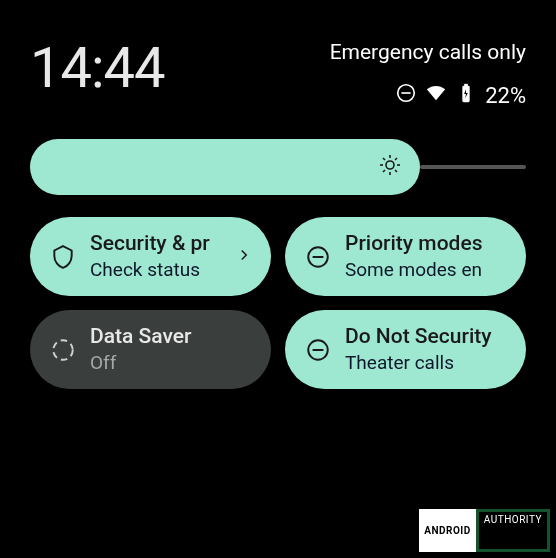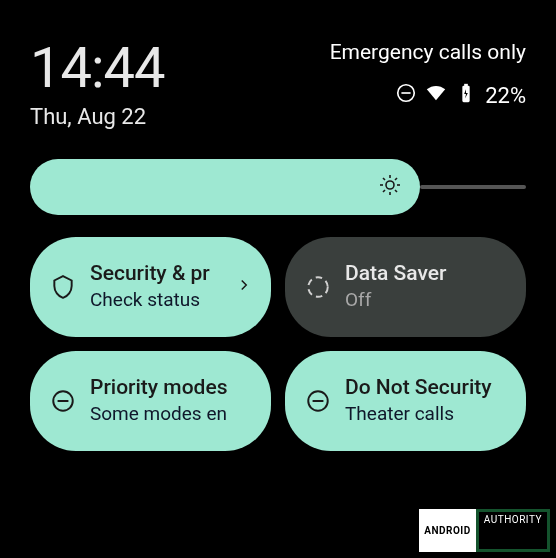--- a/index.html
+++ b/index.html
@@ -51,21 +51,21 @@
   margin-left: 0;
   border-radius: 2px;
 }
 .tiles {
   display: grid;
   grid-template-columns: 1fr 1fr;
   gap: 14px;
   padding: 22px 30px 0 30px;
 }
 .tile {
-  height: 100px;
+  height: 79px;
   border-radius: 46px;
   display: flex;
   align-items: center;
   padding: 0 18px 0 20px;
   gap: 14px;
   overflow: hidden;
 }
 .tile.active { background: #9ee8d2; }
 .tile.inactive { background: #3a3f3d; }
 .tile-icon { flex-shrink: 0; width: 26px; height: 26px; display: flex; align-items: center; justify-content: center; }
@@ -91,21 +91,20 @@
 }
 .watermark .box { background: #fff; color: #000; padding: 16px 5px; font-weight: 700; }
 .watermark .rest { background: #000; color: #fff; padding: 2px 5px; border: 3px solid #14532d; font-weight: 400; }
 </style>
 </head>
 <body>
 
 <div class="status-header">
   <div class="time-block">
     <div class="time">14:44</div>
-    <div class="date">Thu, Aug 22</div>
   </div>
   <div class="right-status">
     <div class="emergency">Emergency calls only</div>
     <div class="status-icons">
       <span>
         <svg viewBox="0 0 24 24">
             <circle cx="12" cy="12" r="9" fill="none" stroke="#fff" stroke-width="1.8"></circle>
             <line x1="7" y1="12" x2="17" y2="12" stroke="#fff" stroke-width="1.8"></line>
           </svg>
       </span>
@@ -159,42 +158,42 @@
       <div class="tile-title">Security &amp; pr</div>
       <div class="tile-sub">Check status</div>
     </div>
     <span class="chevron">
       <svg viewBox="0 0 24 24">
           <path d="M9 6 L15 12 L9 18" fill="none" stroke="#1a1a1a" stroke-width="2"></path>
         </svg>
     </span>
   </div>
 
+  <div class="tile active">
+    <span class="tile-icon">
+      <svg viewBox="0 0 24 24">
+          <circle cx="12" cy="12" r="9"></circle>
+          <line x1="7" y1="12" x2="17" y2="12"></line>
+        </svg>
+    </span>
+    <div class="tile-text">
+      <div class="tile-title">Priority modes</div>
+      <div class="tile-sub">Some modes en</div>
+    </div>
+  </div>
+
   <div class="tile inactive">
     <span class="tile-icon">
       <svg viewBox="0 0 24 24">
           <circle cx="12" cy="12" r="9" stroke-dasharray="6 4"></circle>
         </svg>
     </span>
     <div class="tile-text">
       <div class="tile-title">Data Saver</div>
       <div class="tile-sub">Off</div>
-    </div>
-  </div>
-
-  <div class="tile active">
-    <span class="tile-icon">
-      <svg viewBox="0 0 24 24">
-          <circle cx="12" cy="12" r="9"></circle>
-          <line x1="7" y1="12" x2="17" y2="12"></line>
-        </svg>
-    </span>
-    <div class="tile-text">
-      <div class="tile-title">Priority modes</div>
-      <div class="tile-sub">Some modes en</div>
     </div>
   </div>
 
   <div class="tile active">
     <span class="tile-icon">
       <svg viewBox="0 0 24 24">
           <circle cx="12" cy="12" r="9"></circle>
           <line x1="7" y1="12" x2="17" y2="12"></line>
         </svg>
     </span>

